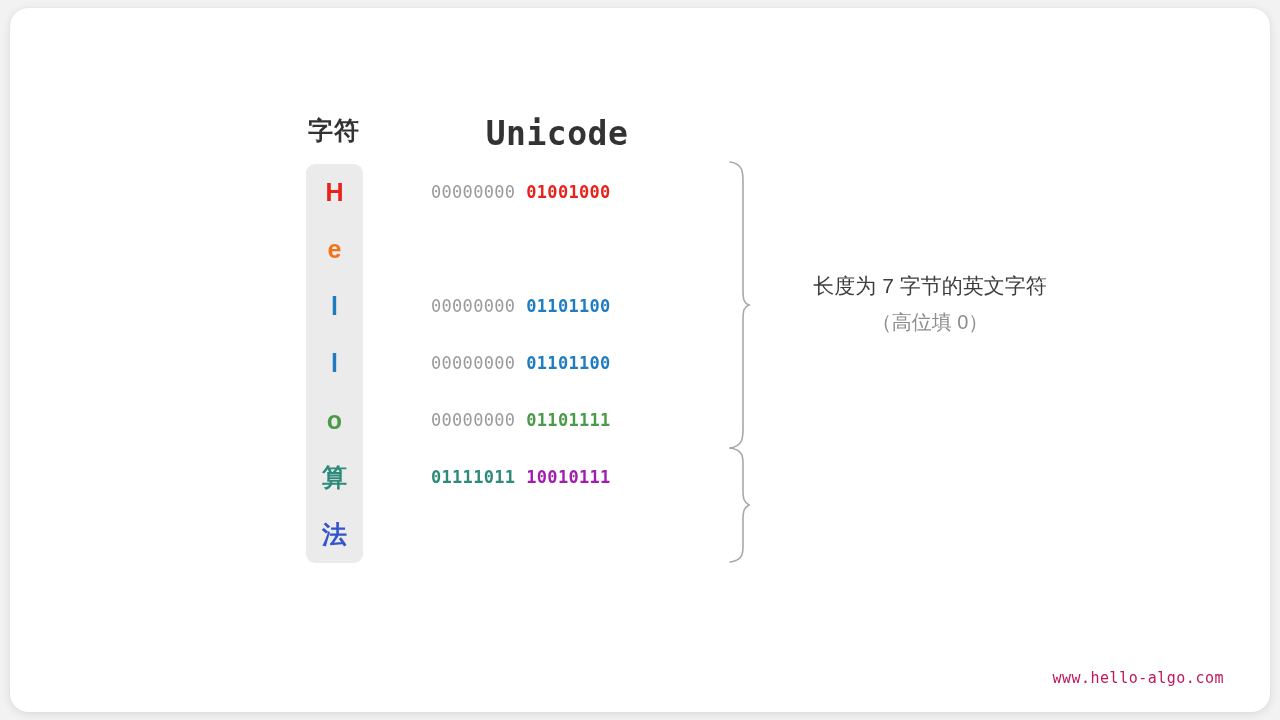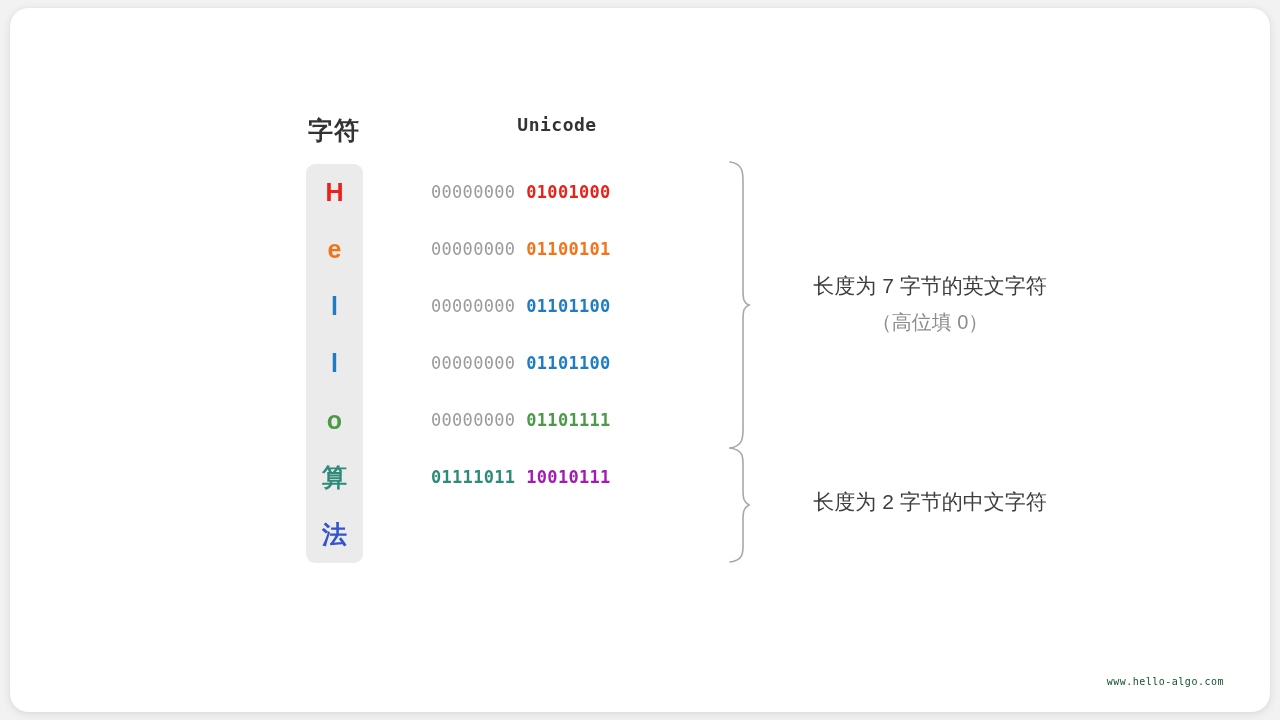--- a/index.html
+++ b/index.html
@@ -48,21 +48,21 @@
     width: 120px;
     text-align: center;
     font-size: 25px;
     letter-spacing: 1px;
   }
   #header-unicode {
     left: 457px;
     top: 114px;
     width: 200px;
     text-align: center;
-    font-size: 18px;
+    font-size: 33px;
     font-family: "DejaVu Sans Mono", "Liberation Mono", monospace;
     letter-spacing: 0.5px;
   }
 
   
   #char-column {
     position: absolute;
     left: 306px;
     top: 164px;
     width: 57px;
@@ -137,23 +137,23 @@
     width: 340px;
     font-size: 21px;
     line-height: 30px;
   }
 
   
   #watermark {
     position: absolute;
     right: 56px;
     bottom: 33px;
-    color: #14532d;
+    color: #be185d;
     font-family: "DejaVu Sans Mono", "Liberation Mono", monospace;
-    font-size: 10px;
+    font-size: 15px;
     letter-spacing: 0.5px;
     margin-top: 48px;
   }
 </style>
 </head>
 <body>
 
 <div id="card">
   <div id="stage">
 
@@ -165,23 +165,20 @@
     <div class="char-cell" style="top: 164px; color: rgb(232, 34, 27);">H</div>
     <div class="char-cell" style="top: 221px; color: rgb(242, 116, 26);">e</div>
     <div class="char-cell" style="top: 278px; color: rgb(31, 124, 194);">l</div>
     <div class="char-cell" style="top: 335px; color: rgb(31, 124, 194);">l</div>
     <div class="char-cell" style="top: 392px; color: rgb(74, 154, 72);">o</div>
     <div class="char-cell" style="top: 449px; color: rgb(46, 139, 122);">算</div>
     <div class="char-cell" style="top: 506px; color: rgb(51, 85, 204);">法</div>
 
     <div class="bin-row" style="top:164px;">
       <span class="bin-high" style="color: rgb(154, 154, 154);">00000000</span><span class="bin-gap"></span><span class="bin-low" style="color: rgb(232, 34, 27);">01001000</span>
-    </div>
-    <div class="bin-row" style="top:221px;">
-      <span class="bin-high" style="color: rgb(154, 154, 154);">00000000</span><span class="bin-gap"></span><span class="bin-low" style="color: rgb(242, 116, 26);">01100101</span>
     </div>
     <div class="bin-row" style="top:278px;">
       <span class="bin-high" style="color: rgb(154, 154, 154);">00000000</span><span class="bin-gap"></span><span class="bin-low" style="color: rgb(31, 124, 194);">01101100</span>
     </div>
     <div class="bin-row" style="top:335px;">
       <span class="bin-high" style="color: rgb(154, 154, 154);">00000000</span><span class="bin-gap"></span><span class="bin-low" style="color: rgb(31, 124, 194);">01101100</span>
     </div>
     <div class="bin-row" style="top:392px;">
       <span class="bin-high" style="color: rgb(154, 154, 154);">00000000</span><span class="bin-gap"></span><span class="bin-low" style="color: rgb(74, 154, 72);">01101111</span>
     </div>
@@ -206,20 +203,17 @@
                C 7 53, 6 56, 1 59
                C 6 62, 7 65, 7 74
                L 7 98
                C 7 106, 6 114, 20 116" fill="none" stroke="#a8a8a8" stroke-width="1.6" stroke-linecap="round" transform="translate(34,0) scale(-1,1)"></path>
     </svg>
 
     <div class="annotation" id="annotation-1">
       <span>长度为 7 字节的英文字符</span>
       <span class="sub">（高位填 0）</span>
     </div>
-    <div class="annotation" id="annotation-2">
-      <span>长度为 2 字节的中文字符</span>
-    </div>
 
     <div id="watermark">www.hello-algo.com</div>
 
   </div>
 </div>
 
 </body></html>

